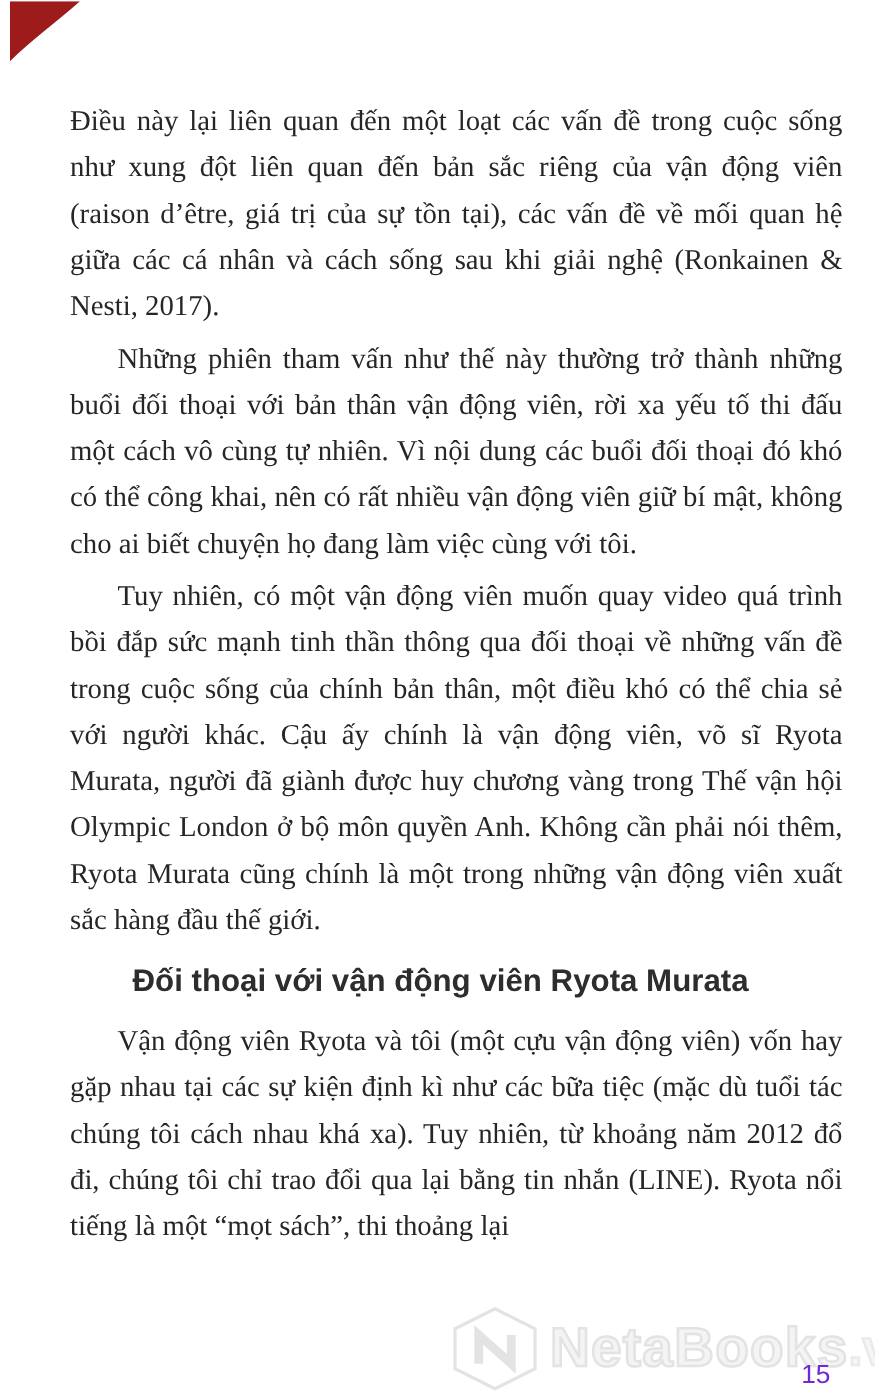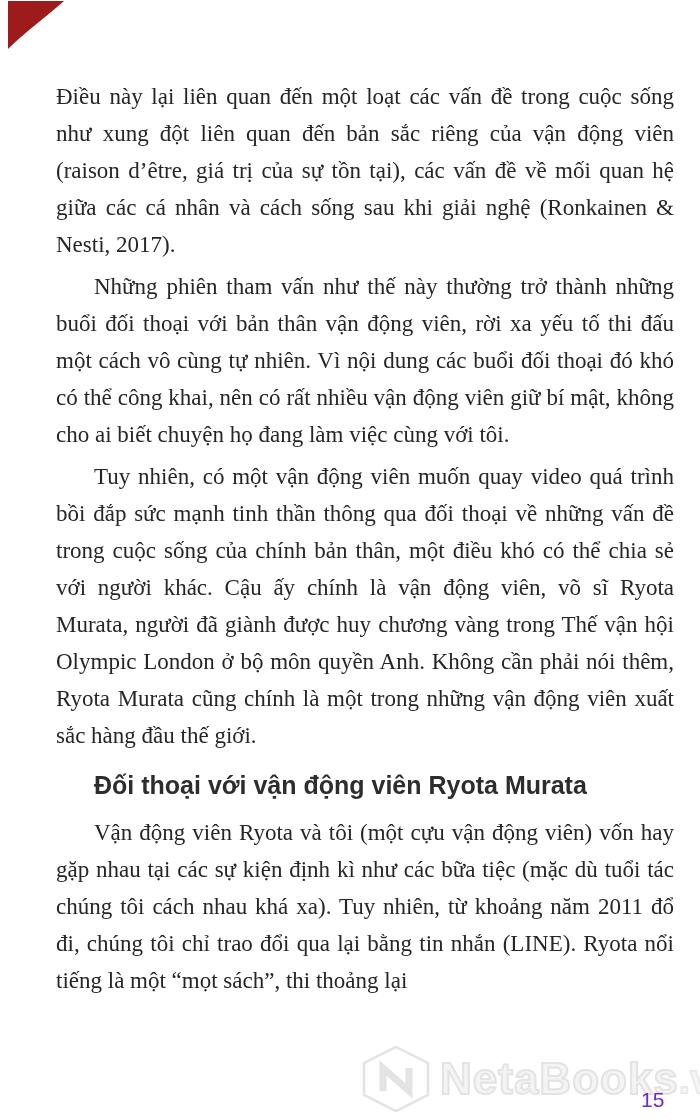--- a/index.html
+++ b/index.html
@@ -38,21 +38,21 @@
     text-indent: 38px;
   }
   .para.first { text-indent: 0; }
 
   .section-heading {
     font-family: "Liberation Sans", "DejaVu Sans", sans-serif;
     font-weight: 700;
     font-size: 25px;
     line-height: 30px;
     color: #2d2d2d;
-    margin: 16px 0 14px 38px;
+    margin: 16px 0 14px 50px;
     text-align: left;
     text-indent: 0;
   }
 
   
   .watermark {
     position: absolute;
     left: 358px;
     top: 1044px;
     height: 70px;
@@ -93,21 +93,21 @@
 
 <svg class="corner-ribbon" viewBox="0 0 56 48" aria-hidden="true">
   <path d="M0,0 L56,0 C38,16 16,32 0,48 Z" fill="#9e1b1b"></path>
 </svg>
 
 <div class="content">
   <p class="para first">Điều này lại liên quan đến một loạt các vấn đề trong cuộc sống như xung đột liên quan đến bản sắc riêng của vận động viên (raison d’être, giá trị của sự tồn tại), các vấn đề về mối quan hệ giữa các cá nhân và cách sống sau khi giải nghệ (Ronkainen &amp; Nesti, 2017).</p>
   <p class="para">Những phiên tham vấn như thế này thường trở thành những buổi đối thoại với bản thân vận động viên, rời xa yếu tố thi đấu một cách vô cùng tự nhiên. Vì nội dung các buổi đối thoại đó khó có thể công khai, nên có rất nhiều vận động viên giữ bí mật, không cho ai biết chuyện họ đang làm việc cùng với tôi.</p>
   <p class="para">Tuy nhiên, có một vận động viên muốn quay video quá trình bồi đắp sức mạnh tinh thần thông qua đối thoại về những vấn đề trong cuộc sống của chính bản thân, một điều khó có thể chia sẻ với người khác. Cậu ấy chính là vận động viên, võ sĩ Ryota Murata, người đã giành được huy chương vàng trong Thế vận hội Olympic London ở bộ môn quyền Anh. Không cần phải nói thêm, Ryota Murata cũng chính là một trong những vận động viên xuất sắc hàng đầu thế giới.</p>
   <h2 class="section-heading">Đối thoại với vận động viên Ryota Murata</h2>
-  <p class="para">Vận động viên Ryota và tôi (một cựu vận động viên) vốn hay gặp nhau tại các sự kiện định kì như các bữa tiệc (mặc dù tuổi tác chúng tôi cách nhau khá xa). Tuy nhiên, từ khoảng năm 2011 đổ đi, chúng tôi chỉ trao đổi qua lại bằng tin nhắn (LINE). Ryota nổi tiếng là một “mọt sách”, thi thoảng lại</p>
+  <p class="para">Vận động viên Ryota và tôi (một cựu vận động viên) vốn hay gặp nhau tại các sự kiện định kì như các bữa tiệc (mặc dù tuổi tác chúng tôi cách nhau khá xa). Tuy nhiên, từ khoảng năm 2012 đổ đi, chúng tôi chỉ trao đổi qua lại bằng tin nhắn (LINE). Ryota nổi tiếng là một “mọt sách”, thi thoảng lại</p>
 </div>
 
 <div class="watermark">
   <svg class="watermark-logo" width="76" height="68" viewBox="0 0 76 68" aria-hidden="true">
     <polygon points="38,2 70,18 70,50 38,66 6,50 6,18" fill="#ffffff" stroke="#e3e3e3" stroke-width="2.5"></polygon>
     <path d="M25 46 V23 L51 46 V23" fill="none" stroke="#e3e3e3" stroke-width="7" stroke-linejoin="miter"></path>
   </svg>
   <span class="wm-text">NetaBooks</span>
     <span class="wm-suffix">.vn</span>
 </div>

